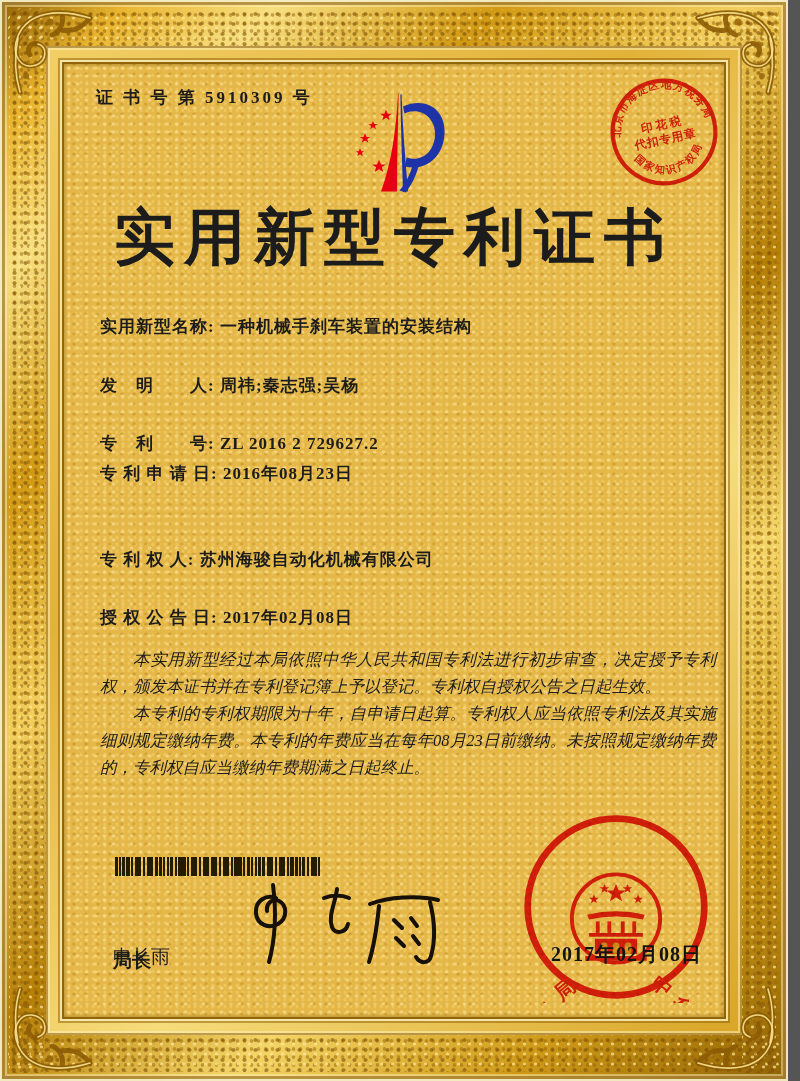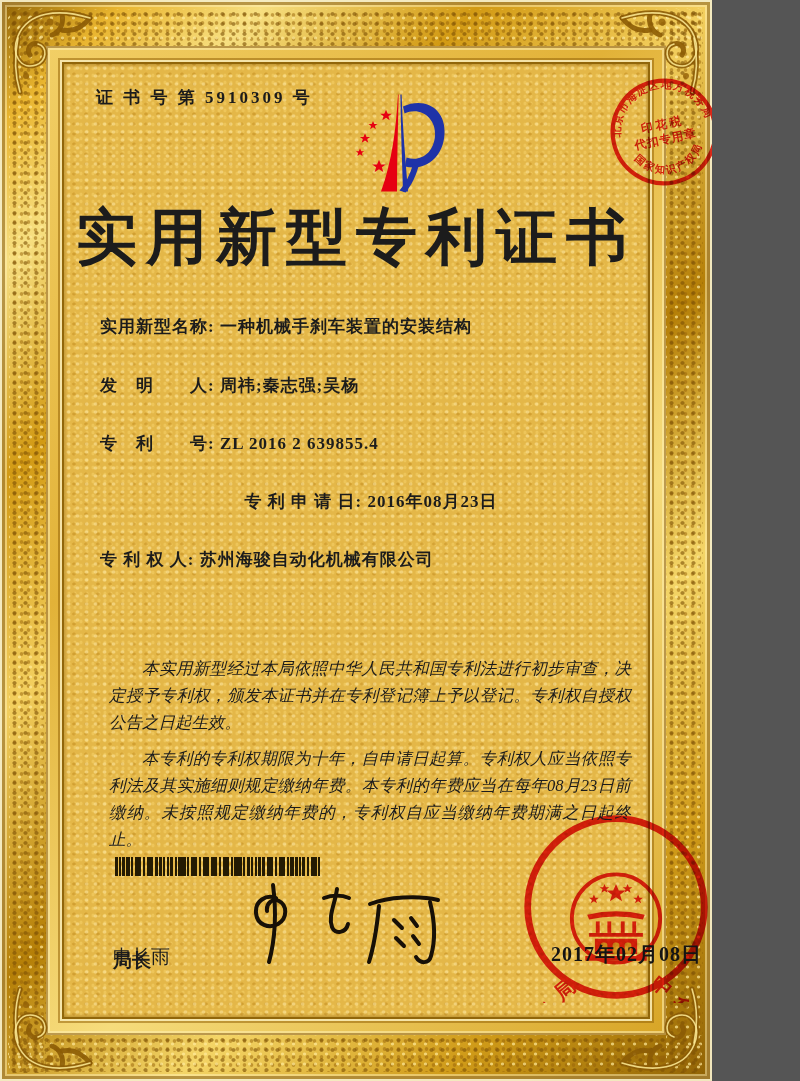--- a/index.html
+++ b/index.html
@@ -1,16 +1,16 @@
 <!DOCTYPE html>
 <html><head>
 <meta charset="utf-8">
 <style>
   html,body{margin:0;padding:0;background:#555;}
-  .page{position:relative;width:712px;height:1081px;overflow:hidden;
+  .page{position:relative;width:788px;height:1081px;overflow:hidden;
         font-family:"Liberation Serif",serif;color:#1c1c1c;
         background:linear-gradient(135deg,#8f6204,#e9b52f 7%,#f7df80 15%,#d29a14 27%,#f3cf5e 40%,#b57f07 55%,#f4d567 70%,#cf9a18 85%,#8f6204);}
   
   .bevel{position:absolute;inset:0;pointer-events:none;
         box-shadow:inset 0 0 0 2px rgba(255,250,215,.85),inset 0 0 0 5px rgba(130,85,5,.55),inset 0 0 0 7px rgba(255,240,180,.5);}
   .band{position:absolute;background-image:
         radial-gradient(rgba(122,78,4,.6) 1.5px,transparent 2.6px),
         radial-gradient(rgba(255,234,155,.7) 1.1px,transparent 2.1px),
         radial-gradient(rgba(150,98,8,.5) 1.2px,transparent 2.2px);
         background-size:11px 10px,11px 10px,7px 8px;background-position:0 0,5px 4px,2px 2px;}
@@ -35,24 +35,24 @@
   .c-bl{left:2px;bottom:2px;transform:scaleY(-1);}
   .c-br{right:2px;bottom:2px;transform:scale(-1,-1);}
   
   .cert-no{position:absolute;left:96px;top:86px;font-size:17px;letter-spacing:3px;font-weight:600;z-index:5;}
   .logo{position:absolute;left:352px;top:90px;width:96px;height:108px;z-index:5;}
   .tax-stamp{position:absolute;left:608px;top:76px;width:112px;height:112px;z-index:4;
              transform:rotate(-12deg);mix-blend-mode:multiply;opacity:.92;}
   .title{position:absolute;left:0;right:0;top:197px;text-align:center;font-size:61px;font-weight:700;
          letter-spacing:9px;z-index:5;}
   .field{position:absolute;left:100px;right:70px;font-size:17px;font-weight:600;letter-spacing:1px;z-index:5;white-space:nowrap;}
-  .f0{top:315px;} .f1{top:374px;} .f2{top:432px;} .f3{top:490px;text-align:center;} .f4{top:548px;} .f5{top:606px;}
+  .f0{top:315px;} .f1{top:374px;} .f2{top:432px;} .f3{top:462px;} .f4{top:548px;} .f5{top:606px;}
   .body-text{position:absolute;left:100px;right:72px;top:646px;z-index:5;
          font-size:16.5px;line-height:27px;font-style:italic;font-weight:500;text-align:justify;}
-  .body-text p{margin:9px;text-indent:2em;}
+  .body-text p{margin:0;text-indent:2em;}
   .barcode{position:absolute;left:115px;top:857px;width:205px;height:19px;z-index:5;
          background-image:
            repeating-linear-gradient(90deg,#241b03 0 2px,transparent 2px 4px),
            repeating-linear-gradient(90deg,#241b03 0 1px,transparent 1px 7px),
            repeating-linear-gradient(90deg,#241b03 0 3px,transparent 3px 11px);}
   .director-label{position:absolute;left:113px;top:948px;font-family:"Liberation Sans",sans-serif;
          font-size:19px;font-weight:700;z-index:5;}
   .director-name{position:absolute;left:113px;top:944px;font-family:"Liberation Sans",sans-serif;
          font-size:19px;font-weight:400;z-index:5;}
   .signature{position:absolute;left:242px;top:880px;width:200px;height:88px;z-index:5;}
@@ -135,23 +135,24 @@
     <text x="60" y="72" font-size="12.5" fill="#e2180c" font-weight="700" text-anchor="middle" letter-spacing="1">代扣专用章</text>
     <text font-size="11" fill="#e2180c" font-weight="700" letter-spacing="2">
       <textPath href="#taxBottom" startOffset="50%" text-anchor="middle">国家知识产权局</textPath>
     </text>
   </svg>
 
   <div class="title">实用新型专利证书</div>
 
   <div class="field f0"><span>实用新型名称:</span> <span>一种机械手刹车装置的安装结构</span></div>
   <div class="field f1"><span>发　明　　人:</span> <span>周祎;秦志强;吴杨</span></div>
-  <div class="field f2"><span>专　利　　号:</span> <span>ZL 2016 2 639855.4</span></div>
+  <div class="field f2"><span>专　利　　号:</span> <span>ZL 2016 2 729627.2</span></div>
   <div class="field f3"><span>专 利 申 请 日:</span> <span>2016年08月23日</span></div>
   <div class="field f4"><span>专 利 权 人:</span> <span>苏州海骏自动化机械有限公司</span></div>
+  <div class="field f5"><span>授 权 公 告 日:</span> <span>2017年02月08日</span></div>
 
   <div class="body-text">
     <p>本实用新型经过本局依照中华人民共和国专利法进行初步审查，决定授予专利权，颁发本证书并在专利登记簿上予以登记。专利权自授权公告之日起生效。</p>
     <p>本专利的专利权期限为十年，自申请日起算。专利权人应当依照专利法及其实施细则规定缴纳年费。本专利的年费应当在每年08月23日前缴纳。未按照规定缴纳年费的，专利权自应当缴纳年费期满之日起终止。</p>
   </div>
 
   <div class="barcode"></div>
 
   <div class="director-label">局长</div>
   <div class="director-name">申长雨</div>

